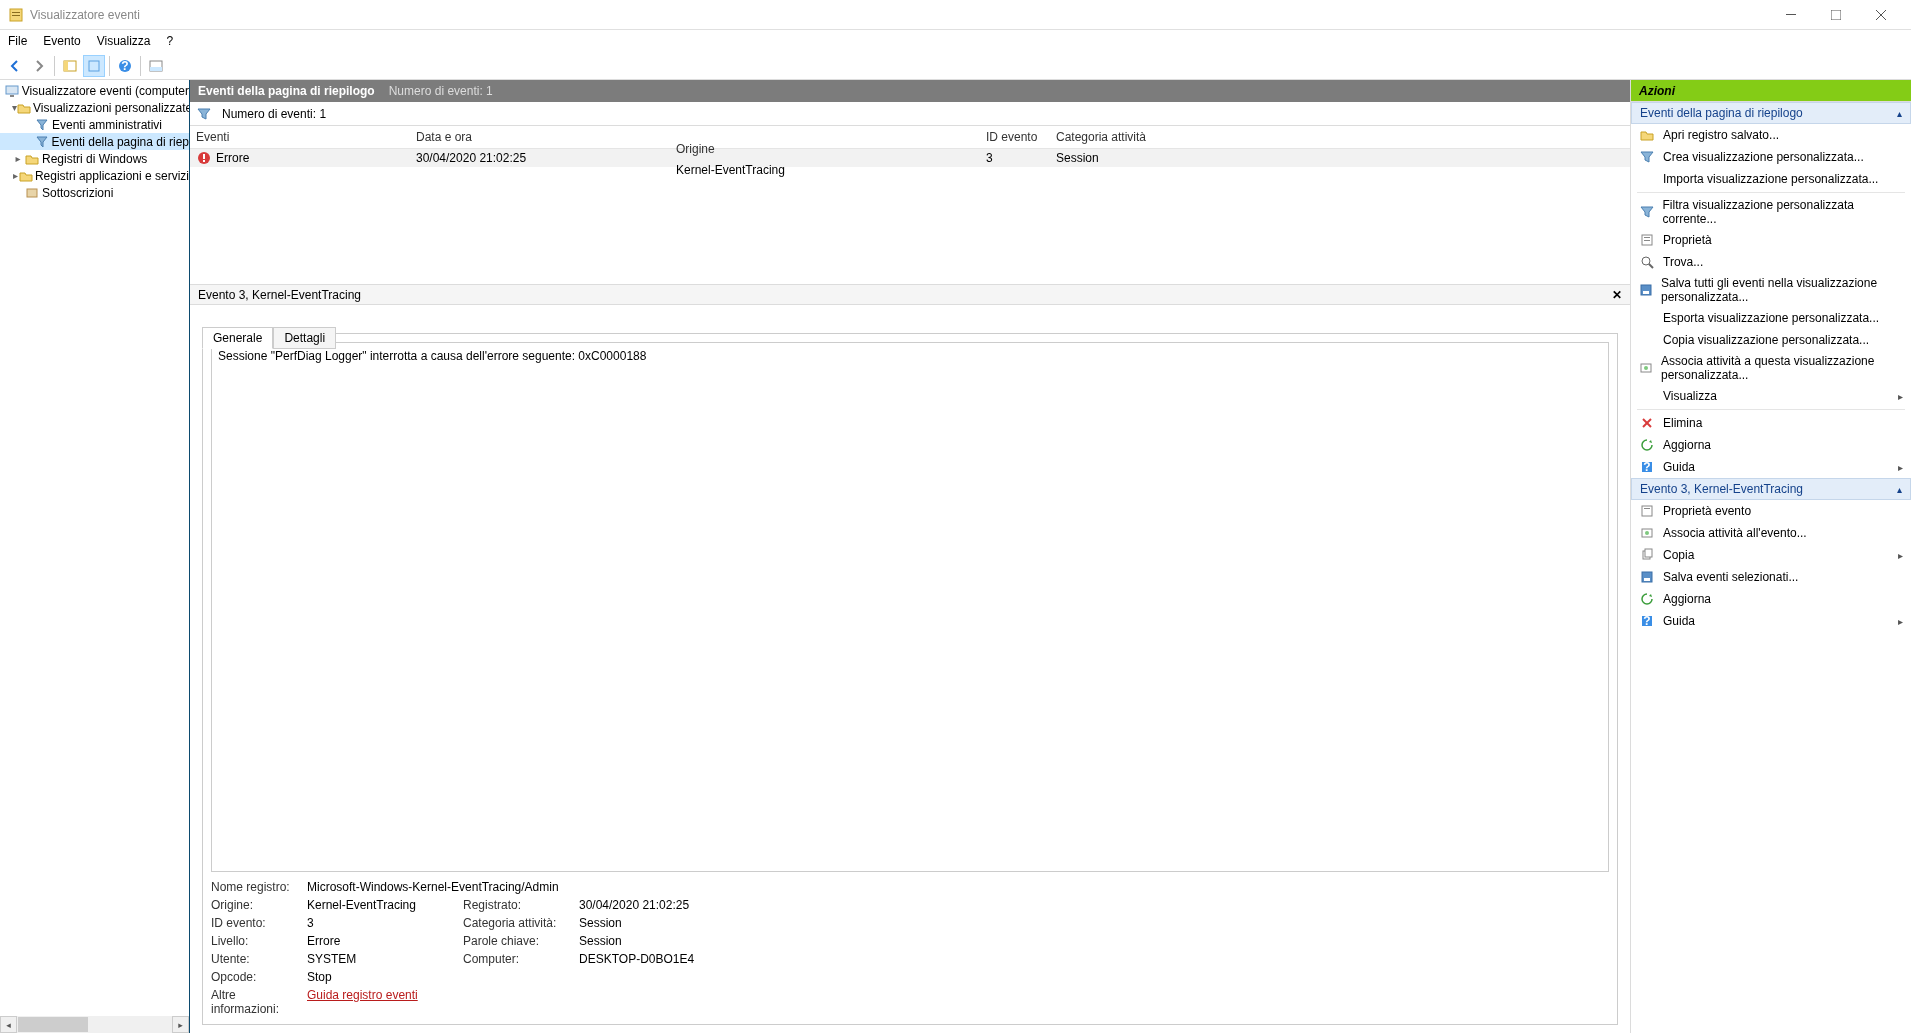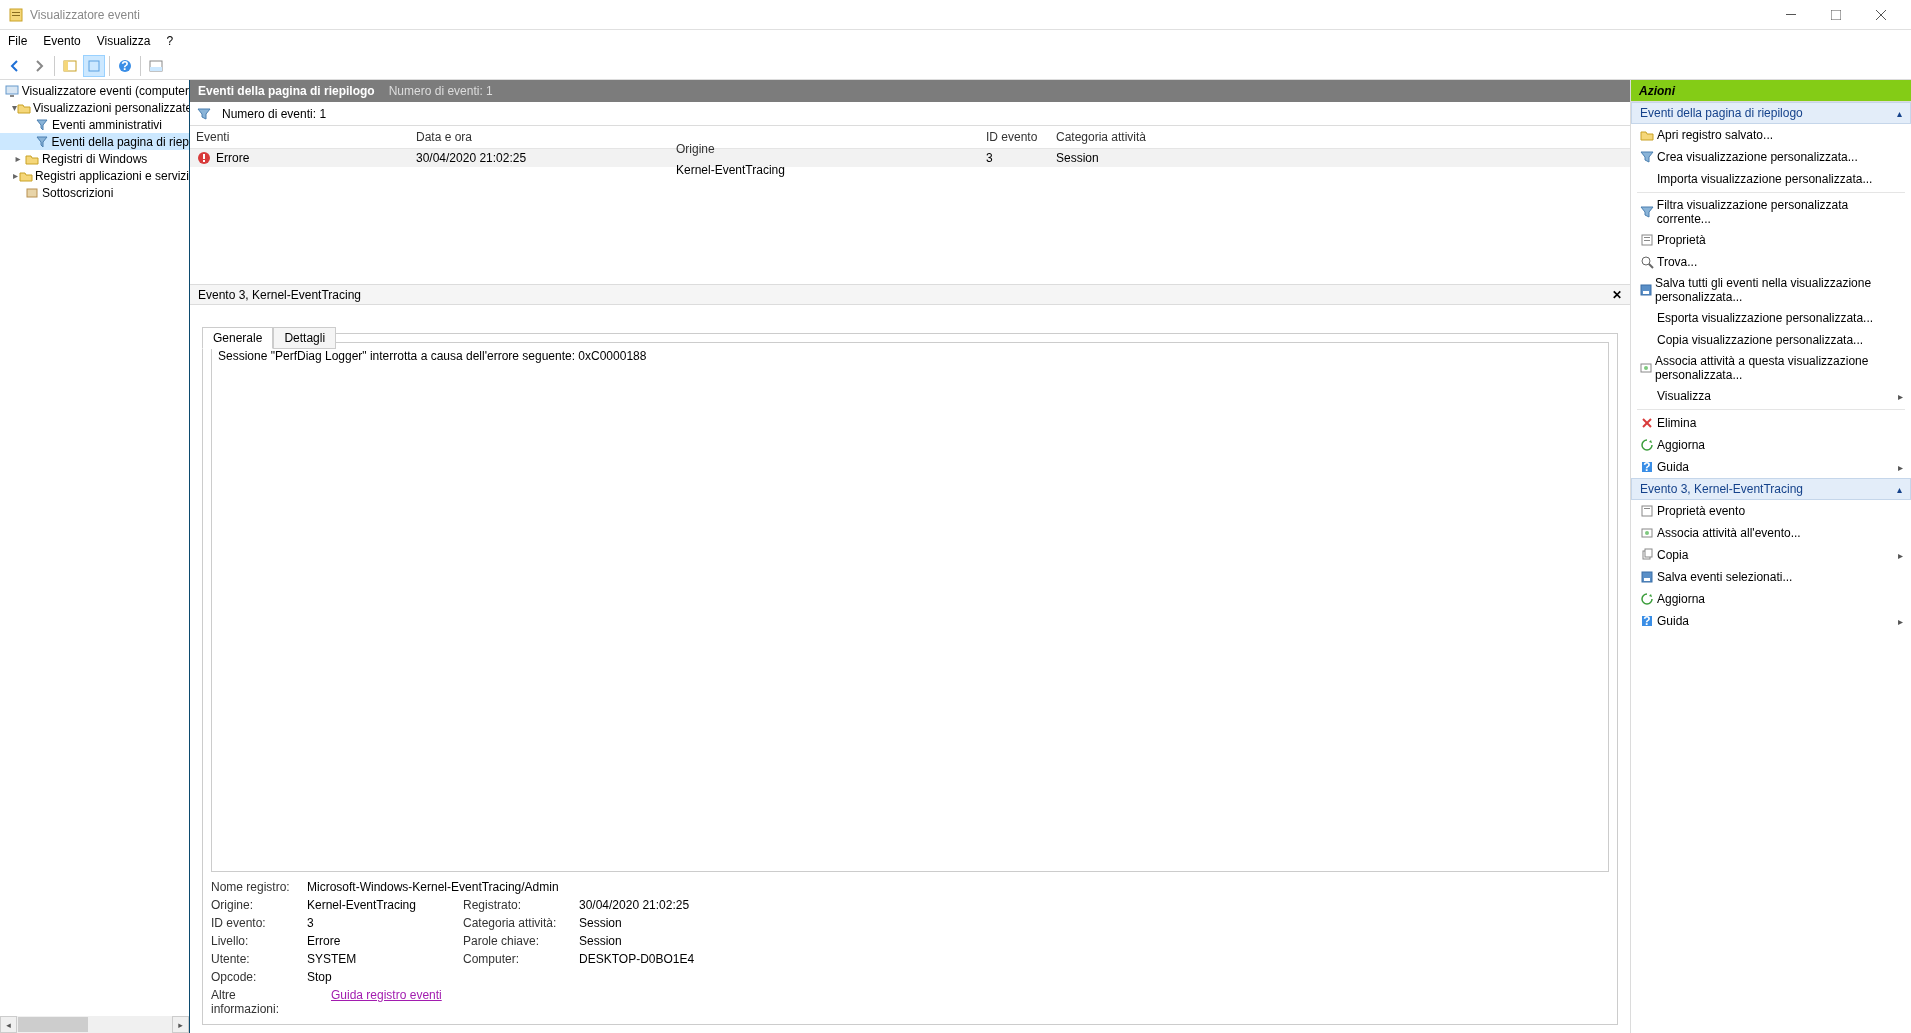--- a/index.html
+++ b/index.html
@@ -57,27 +57,27 @@
 .detail-header { height: 20px; background: #f5f5f5; display: flex; align-items: center; padding: 0 8px; border-bottom: 1px solid #dcdcdc; }
 .detail-header .close { margin-left: auto; font-weight: bold; }
 .tabs { display: flex; padding: 6px 8px 0 12px; gap: 0; }
 .tab { padding: 3px 10px; border: 1px solid #ccc; background: #fff; position: relative; top: 16px; }
 .tab.active { border-bottom: 1px solid #fff; z-index: 2; }
 .tab:not(.active) { background: #f5f5f5; }
 .detail-body { flex: 1; margin: 0 12px 8px 12px; border: 1px solid #ccc; display: flex; flex-direction: column; padding: 8px; }
 .msgbox { flex: 1; border: 1px solid #ccc; padding: 6px; background: #fff; margin-bottom: 8px; overflow: auto; }
 .props { display: grid; grid-template-columns: 90px 150px 110px 160px; row-gap: 4px; column-gap: 6px; }
 .props .lbl { color: #333; }
-.props a { color: #a21caf; text-decoration: underline; margin-left: 24px; }
+.props a { color: #b91c1c; text-decoration: underline; }
 
 .actions { width: 280px; display: flex; flex-direction: column; }
 .actions-title { height: 22px; background: #84cc16; border-bottom: 1px solid #dcdcdc; display: flex; align-items: center; padding: 0 8px; font-weight: bold; font-style: italic; }
 .actions-section { background: #e3edf9; border: 1px solid #c5d6ea; padding: 3px 8px; display: flex; align-items: center; color: #15428b; }
 .actions-section .collapse { margin-left: auto; color: #15428b; font-size: 10px; }
-.action-item { display: flex; align-items: center; padding: 3px 8px; gap: 2px; }
+.action-item { display: flex; align-items: center; padding: 3px 8px; gap: 8px; }
 .action-item .arrow { margin-left: auto; color: #555; font-size: 10px; }
 .aicon { width: 16px; height: 16px; display: flex; align-items: center; justify-content: center; }
 
 
 svg { display: block; }
 </style>
 </head>
 <body>
 
 <div class="titlebar">

